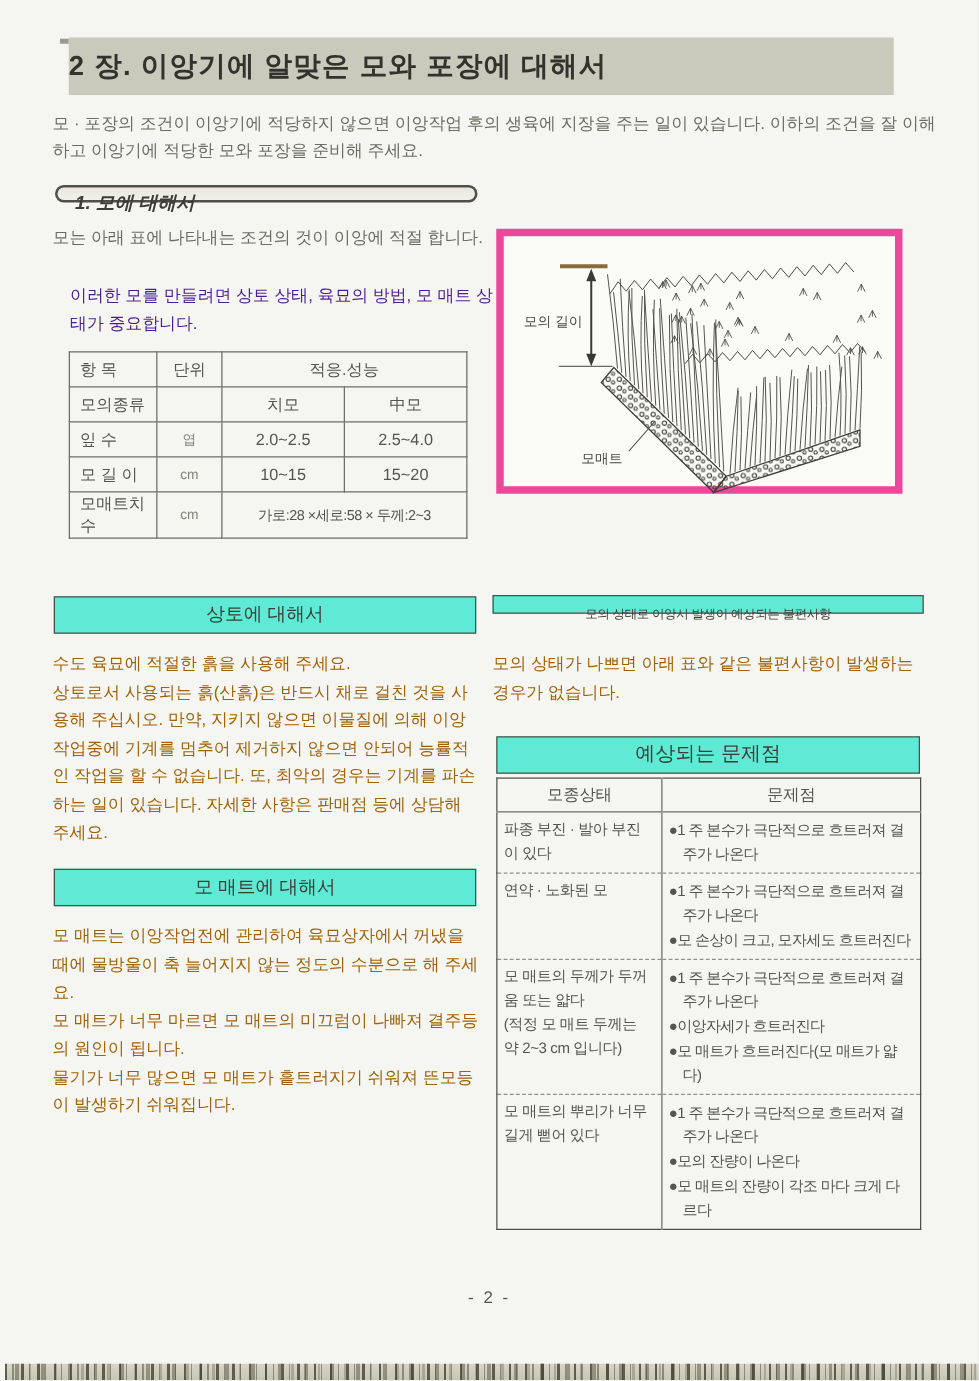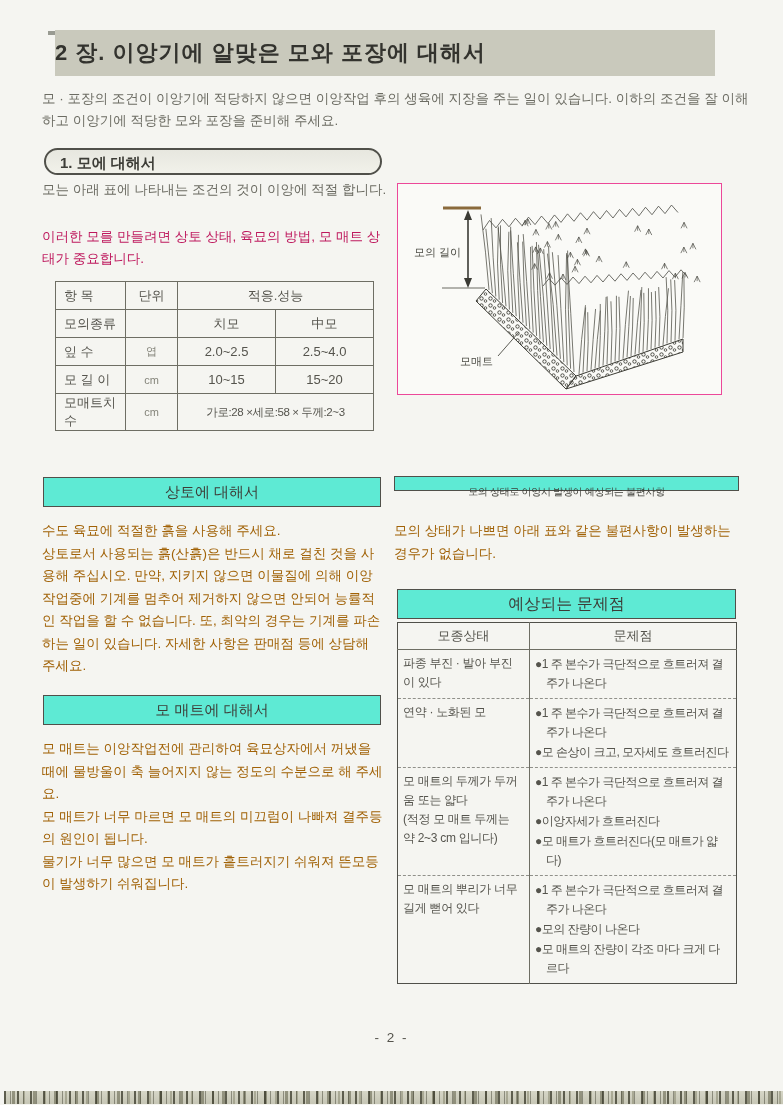--- a/index.html
+++ b/index.html
@@ -7,35 +7,35 @@
   .page{position:relative;width:783px;height:1105px;background:#f5f5f1;overflow:hidden;}
 
   .corner-speck{position:absolute;left:48px;top:31px;width:7px;height:4px;background:#82857a;opacity:.8;}
 
   .chapter-bar{position:absolute;left:55px;top:30px;width:660px;height:46px;background:#c9c9bc;
     box-sizing:border-box;line-height:46px;font-size:22px;font-weight:bold;
     color:#33332e;letter-spacing:1px;}
 
   .intro{position:absolute;left:42px;top:88px;width:712px;margin:0;font-size:13.5px;line-height:22px;color:#6c6c63;}
 
-  .round-box{position:absolute;left:44px;top:148px;width:338px;height:27px;border:2px solid #50504a;
+  .round-box{position:absolute;left:44px;top:148px;width:338px;height:14px;border:2px solid #50504a;
     border-radius:15px;background:linear-gradient(#e7e7df,#f1f1ea);box-sizing:border-box;
-    font-weight:bold;font-size:15px;color:#3d3d37;line-height:25px;padding-left:14px;}
+    font-weight:bold;font-size:15px;color:#3d3d37;line-height:25px;padding-left:14px;font-style:italic;}
 
   .t1{position:absolute;left:42px;top:181px;width:346px;margin:0;font-size:13.5px;color:#6c6c63;}
-  .t2{position:absolute;left:42px;top:226px;width:344px;margin:0;font-size:13.5px;line-height:22px;color:#be185d;}
+  .t2{position:absolute;left:56px;top:226px;width:344px;margin:0;font-size:13.5px;line-height:22px;color:#4c1d95;}
 
   table.spec{position:absolute;left:55px;top:281px;width:318px;border-collapse:collapse;
     table-layout:fixed;font-size:13px;color:#55544d;}
   table.spec td{border:1px solid #6e6e64;height:27px;text-align:center;padding:0 3px;overflow:hidden;}
   table.spec td.item{text-align:left;padding-left:8px;}
   table.spec td.unit{font-size:11px;color:#84847a;}
   table.spec td.tight{font-size:11.5px;letter-spacing:-0.4px;}
 
-  .figure{position:absolute;left:397px;top:183px;width:325px;height:212px;border:1px solid #ec4899;
+  .figure{position:absolute;left:397px;top:183px;width:325px;height:212px;border:6px solid #ec4899;
     background:#fafaf7;box-sizing:border-box;}
 
   .plain-box{position:absolute;border:1.5px solid #50504a;box-sizing:border-box;text-align:center;
     font-weight:normal;color:#3d3d37;background:#5eead4;}
   #box-sangto{left:43px;top:477px;width:338px;height:30px;font-size:15px;line-height:27px;}
   #box-momat{left:43px;top:695px;width:338px;height:30px;font-size:15px;line-height:27px;}
   #box-trouble{left:394px;top:476px;width:345px;height:15px;font-size:10px;line-height:29px;letter-spacing:-0.3px;}
   #box-prob{left:397px;top:589px;width:339px;height:30px;font-size:16px;line-height:27px;}
 
   .body-block{position:absolute;margin:0;font-size:13.5px;line-height:22.5px;color:#a16207;white-space:pre-line;}

